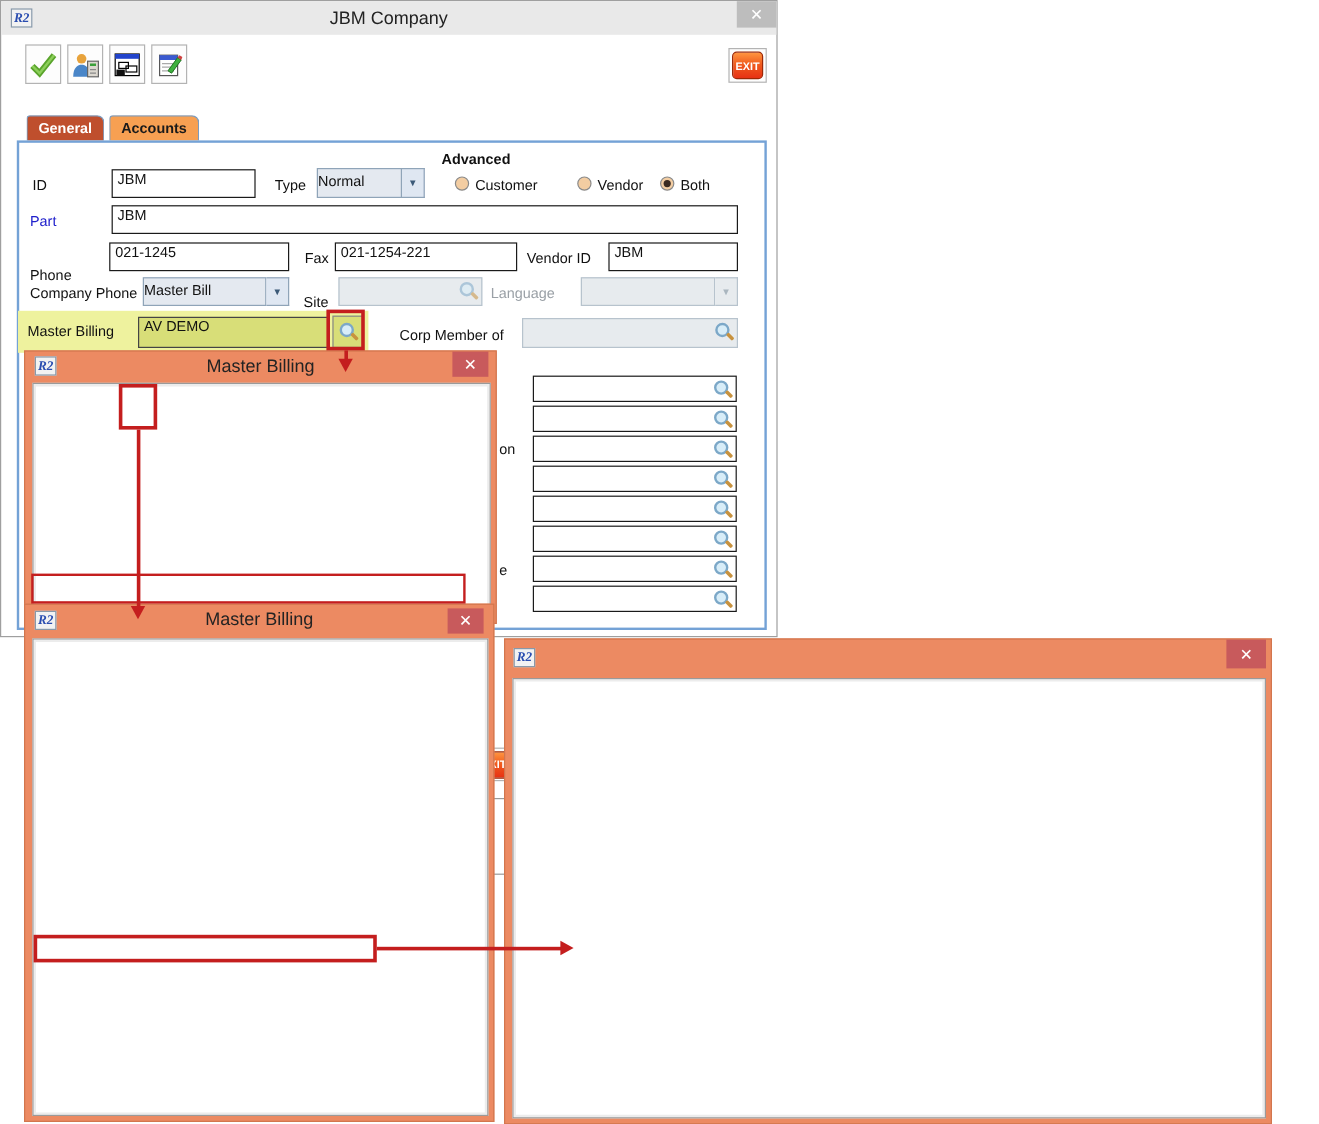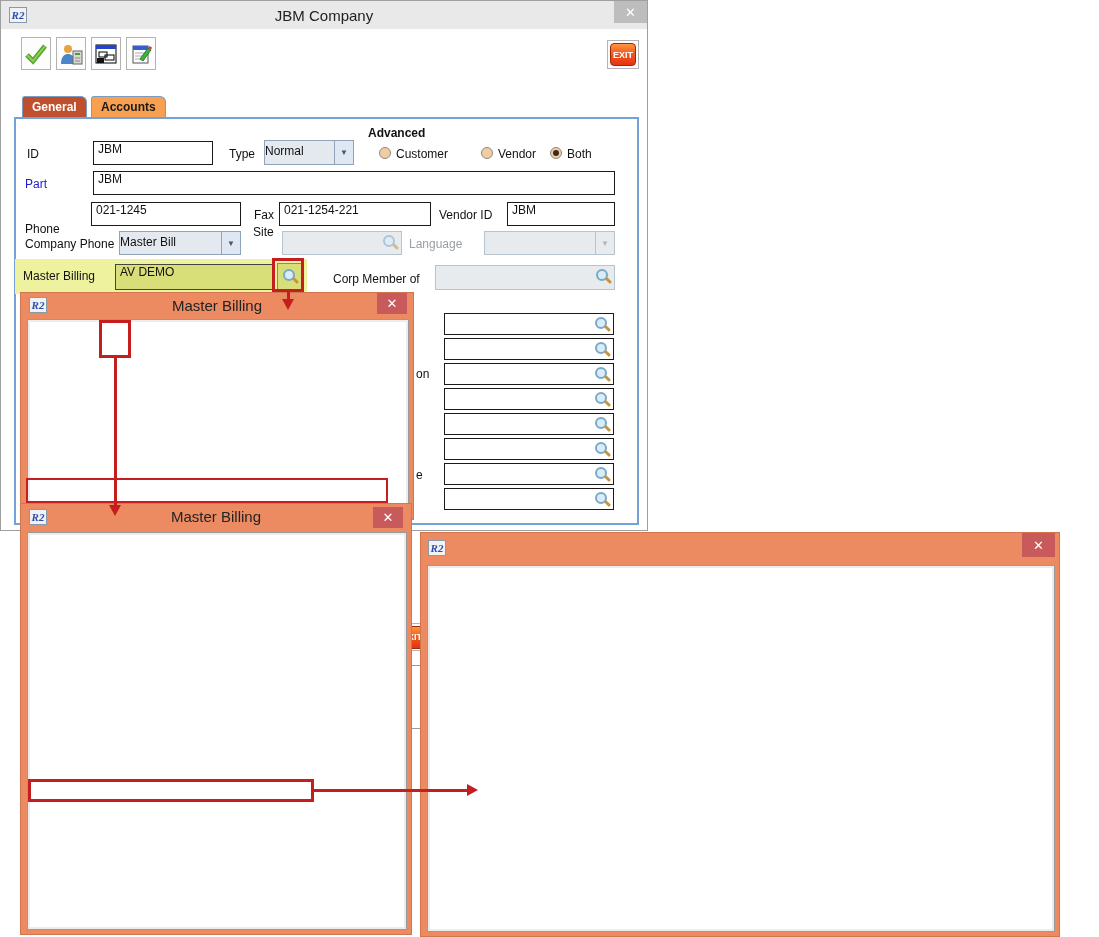--- a/index.html
+++ b/index.html
@@ -173,21 +173,21 @@
   <div class="lbl" style="left:253px; top:207px;">Fax</div>
   <div class="inp" style="left:278px; top:201px; width:152px; height:24px;">021-1254-221</div>
   <div class="lbl" style="left:438px; top:207px;">Vendor ID</div>
   <div class="inp" style="left:506px; top:201px; width:108px; height:24px;">JBM</div>
 
   <div class="lbl" style="left:24px; top:236px;">Company Phone</div>
   <div class="dd" style="left:118px; top:230px; width:122px; height:24px;">
     <span class="ddval">Master Bill</span>
     <span class="ddarrow">▼</span>
   </div>
-  <div class="lbl" style="left:252px; top:224px;">Site</div>
+  <div class="lbl" style="left:252px; top:244px;">Site</div>
   <div class="inp dis" style="left:281px; top:230px; width:120px; height:24px;">
     <span class="mag fieldmag" style="opacity:.55;"></span>
   </div>
   <div class="lbl gray" style="left:408px; top:236px;">Language</div>
   <div class="dd ddis" style="left:483px; top:230px; width:131px; height:24px;">
     <span class="ddval"></span>
     <span class="ddarrow">▼</span>
   </div>
 
   <div class="abs" style="left:14px; top:258px; width:292px; height:35px; background:#eef29e;"></div>

